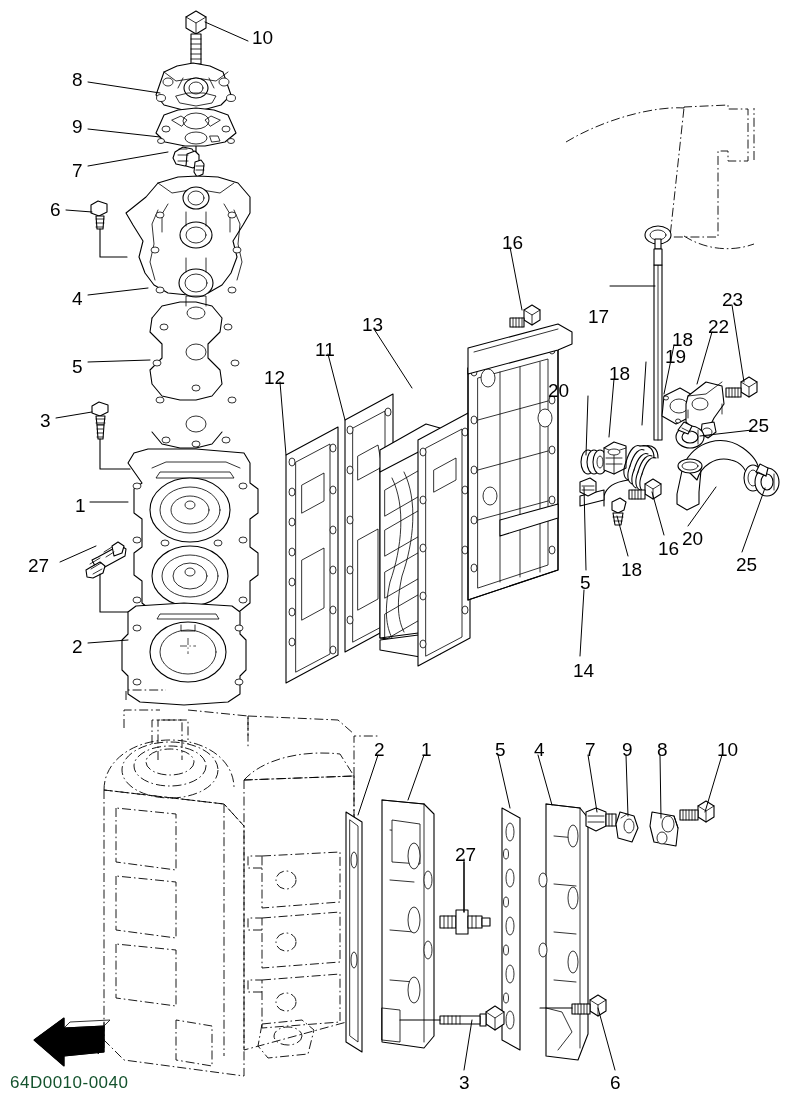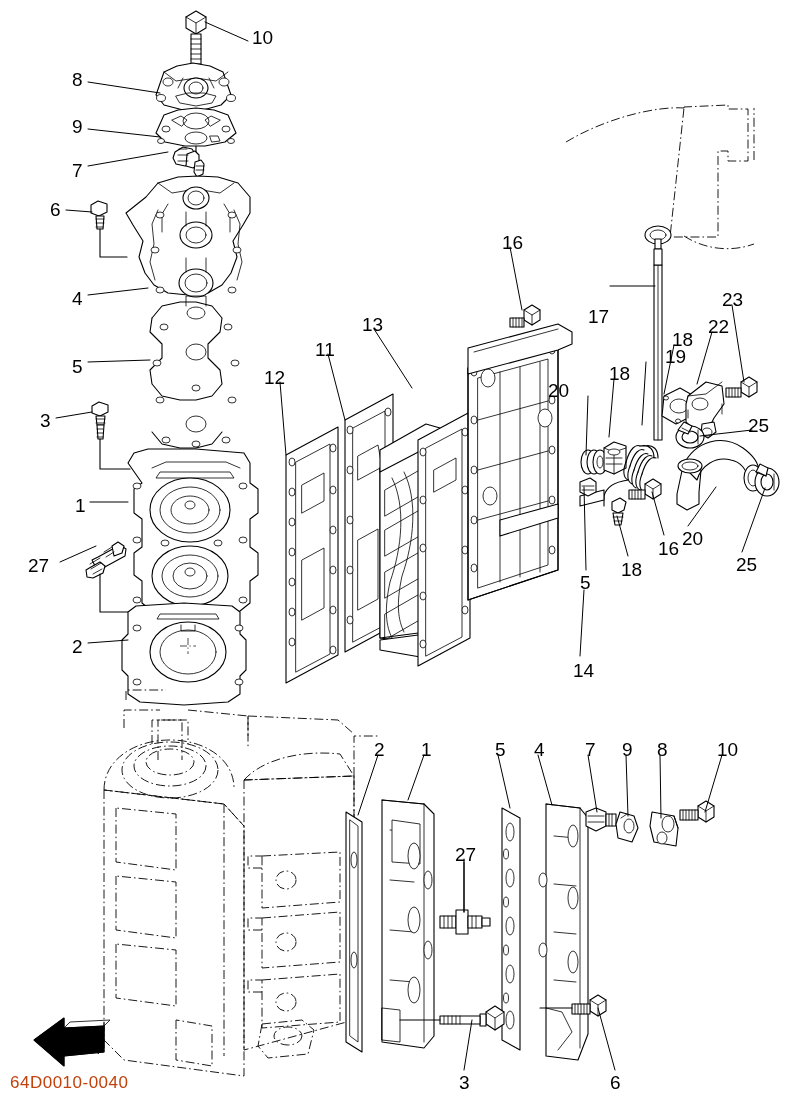--- a/index.html
+++ b/index.html
@@ -34,21 +34,21 @@
     white-space: nowrap;
     letter-spacing: 0px;
   }
   #part-number {
     position: absolute;
     left: 10px;
     top: 1073px;
     font-family: "Liberation Sans", sans-serif;
     font-size: 17px;
     letter-spacing: 0.5px;
-    color: #c2410c;
+    color: #14532d;
     white-space: nowrap;
   }
 </style>
 </head>
 <body>
 
 <div id="page">
 
   <svg id="diagram-svg" viewBox="0 0 797 1101" xmlns="http://www.w3.org/2000/svg">
     <defs>

